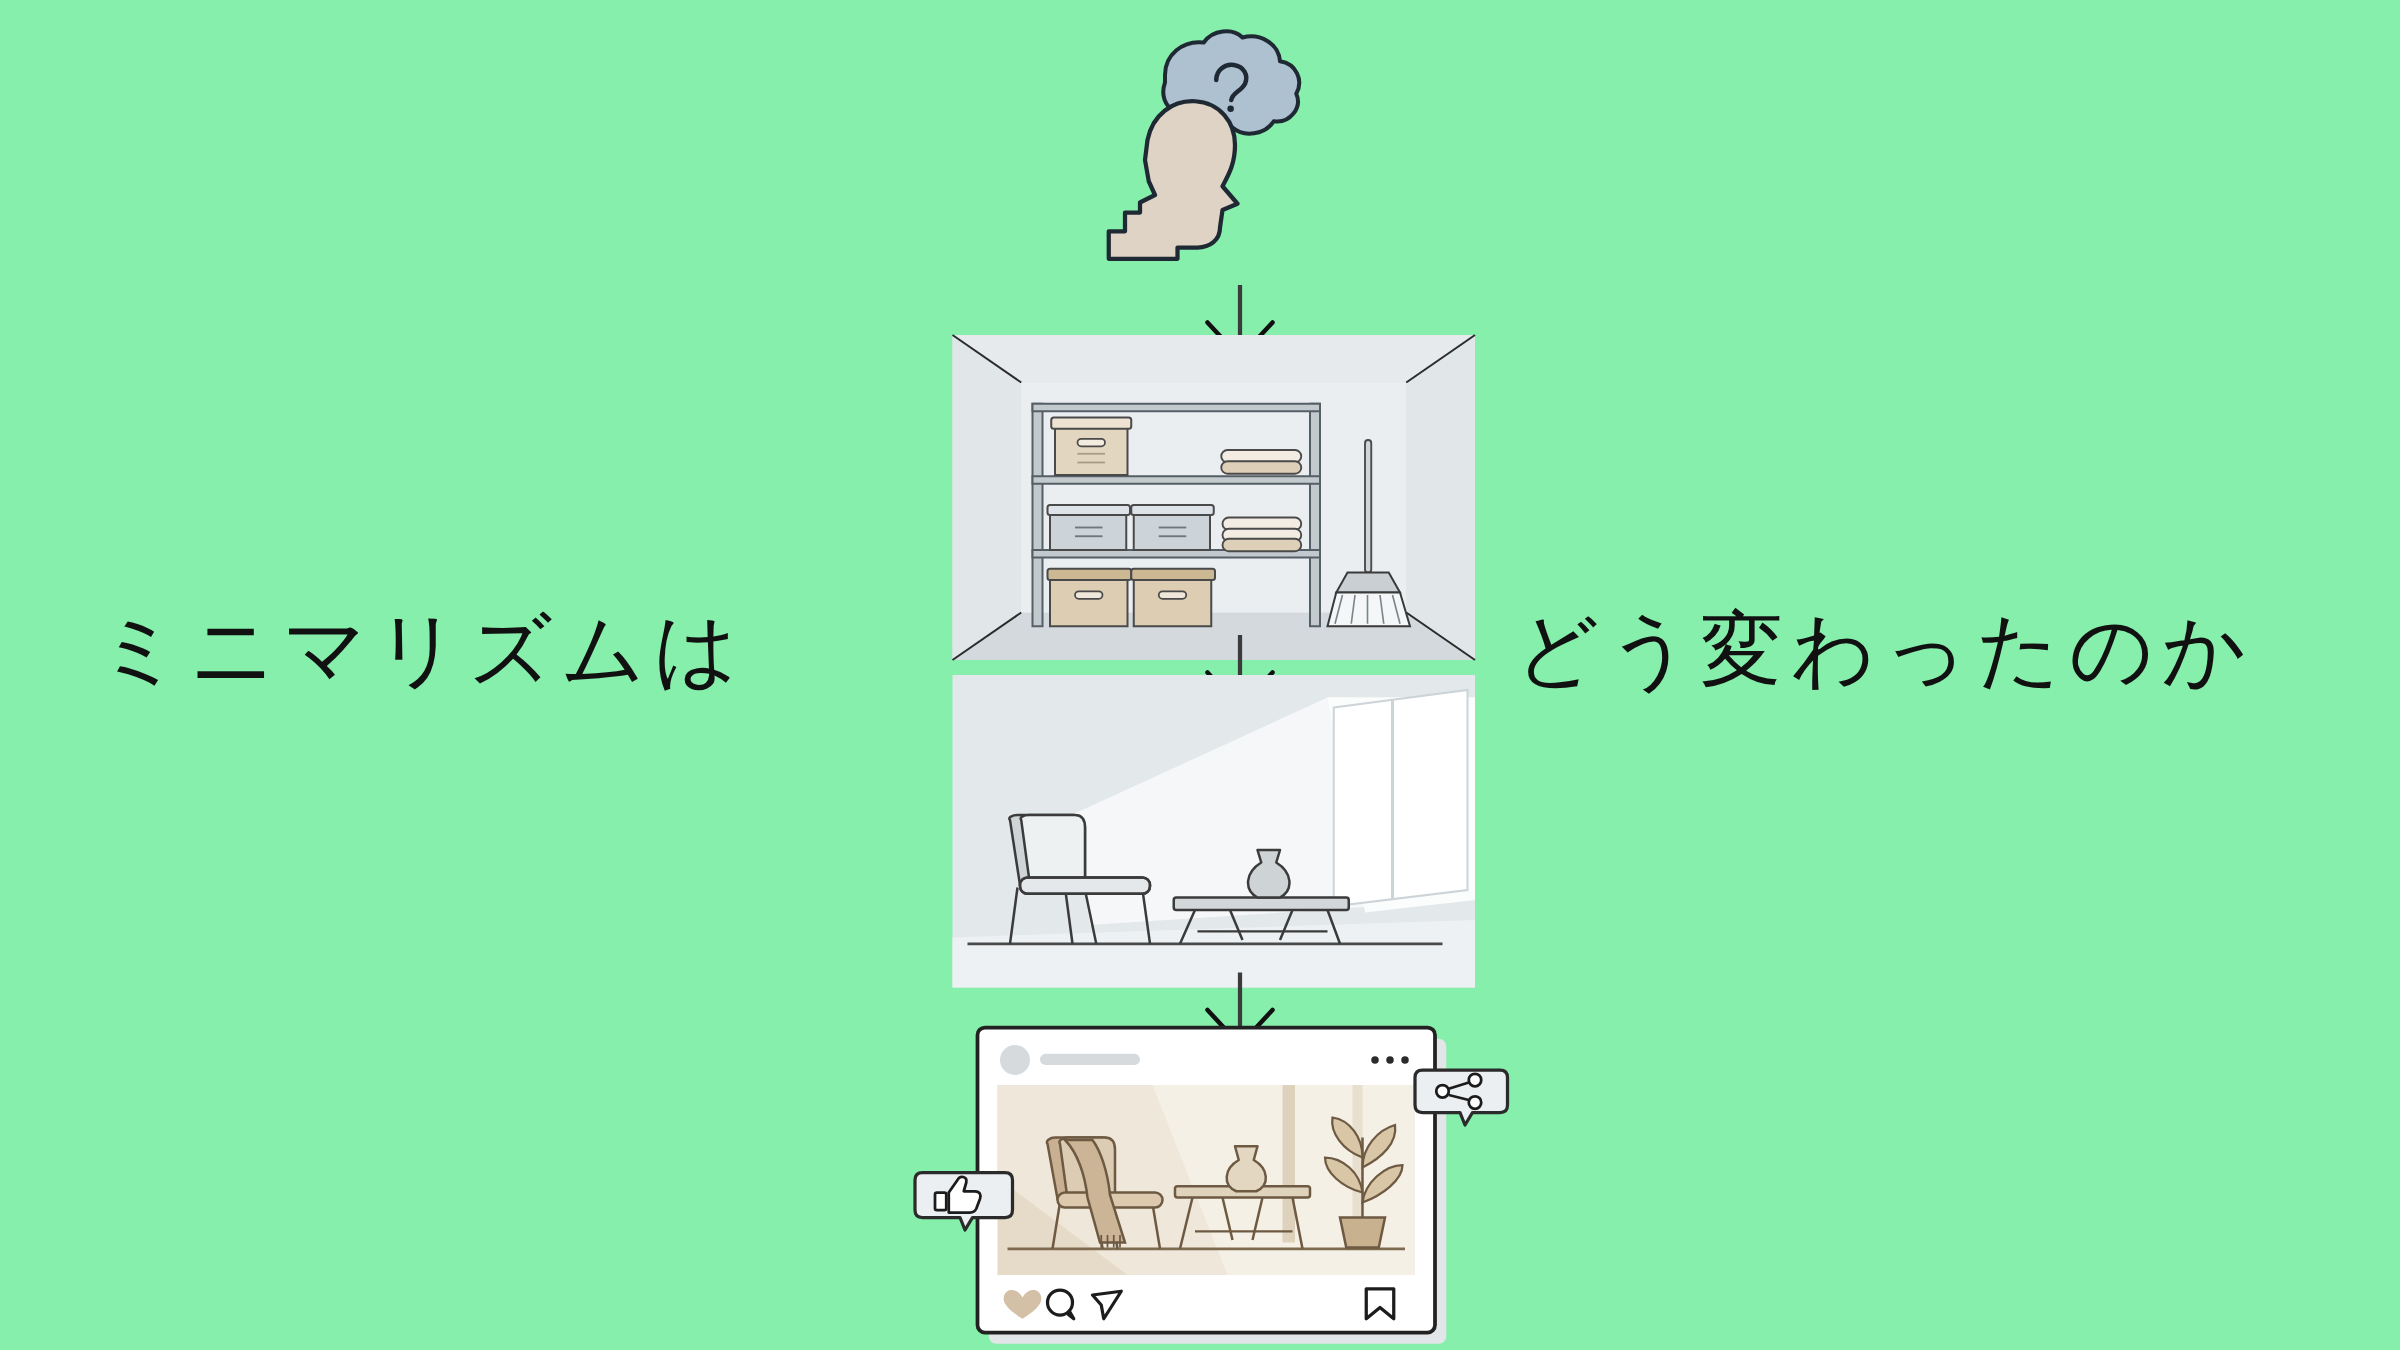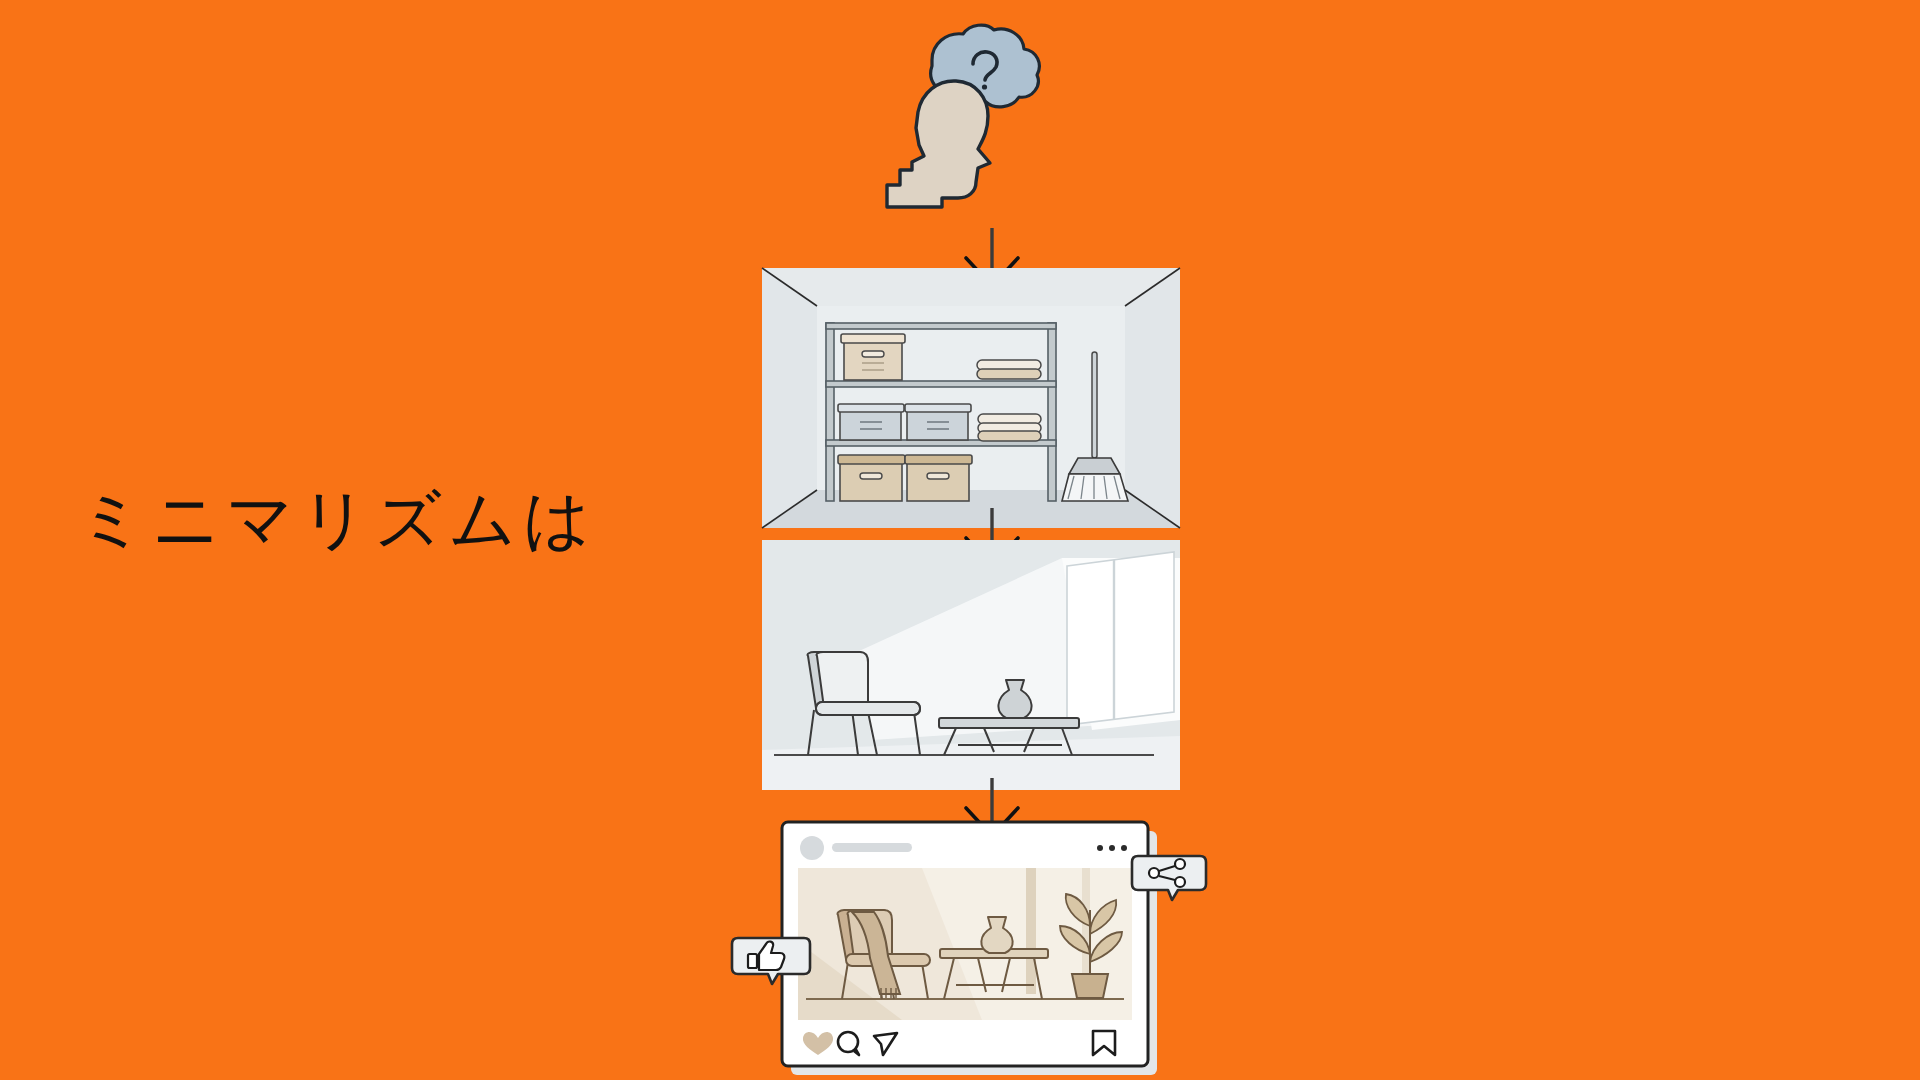--- a/index.html
+++ b/index.html
@@ -10,21 +10,21 @@
   body {
     width: 1920px;
     height: 1080px;
     overflow: hidden;
     font-family: "DejaVu Sans", "Liberation Sans", sans-serif;
   }
   #stage {
     position: relative;
     width: 1920px;
     height: 1080px;
-    background: #f97316;
+    background: #86efac;
   }
 
   
   .headline {
     position: absolute;
     top: 487px;
     font-size: 66px;
     font-weight: 400;
     color: #111111;
     letter-spacing: 0.10em;
@@ -55,20 +55,21 @@
 
   .svg-fill { display: block; width: 100%; height: 100%; overflow: visible; }
 </style>
 </head>
 <body>
 
 <div id="stage">
 
   <div class="headline" id="headline-left">ミニマリズムは</div>
 
+  <div class="headline" id="headline-right">どう変わったのか</div>
 
   <div id="flow">
 
     <div class="layer" id="thinker">
       <svg class="svg-fill" viewBox="0 0 180 200" xmlns="http://www.w3.org/2000/svg">
         <g>
           <path d="M52 42 C52 26 66 14 83 16 C90 6 106 4 114 12 C128 8 143 17 144 31
                    C157 33 163 46 157 57 C162 68 152 81 139 79 C132 90 115 92 106 84
                    C93 91 76 87 71 75 C57 75 47 62 52 48 Z" fill="#adc1d1" stroke="#1f2933" stroke-width="3.2" stroke-linejoin="round"></path>
           <g fill="none" stroke="#1f2933" stroke-width="3.6" stroke-linecap="round">

